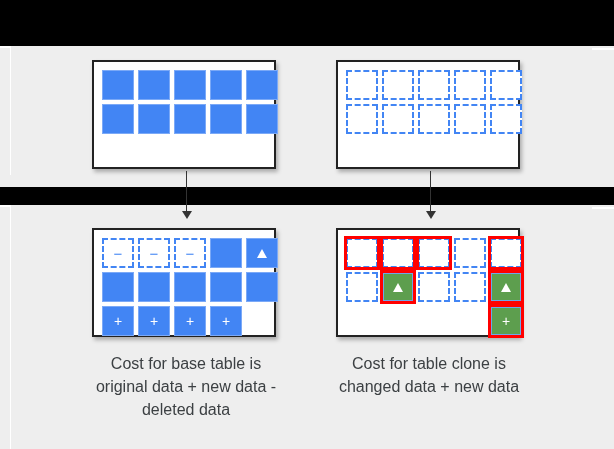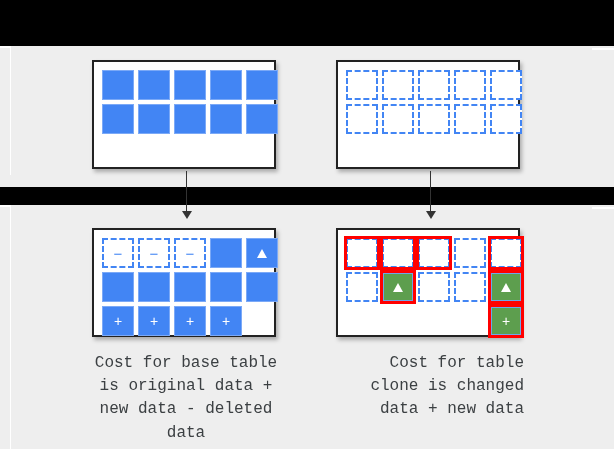--- a/index.html
+++ b/index.html
@@ -101,21 +101,21 @@
     border-top: 8px solid #333333;
   }
 
   
   .caption {
     position: absolute;
     text-align: center;
     font-size: 16px;
     line-height: 1.45;
     color: #3c4043;
-    font-family: Liberation Mono, monospace;
+    font-family: Liberation Sans, sans-serif;
   }
 </style>
 </head>
 <body>
 
 <div id="stage">
 
   <div class="band" id="band-top"></div>
   <div class="band" id="band-mid"></div>
 
@@ -219,15 +219,15 @@
         <div class="cell empty"></div>
         <div class="cell empty"></div>
         <div class="cell solid-green ring">
           <span class="glyph plus">+</span>
         </div>
       </div>
   </div>
 
   <div class="caption" style="left:88px; top:352px; width:196px;">Cost for base table is original data + new data - deleted data</div>
 
-  <div class="caption" style="left:334px; top:352px; width:190px;text-align:right;">Cost for table clone is changed data + new data</div>
+  <div class="caption" style="left:334px; top:352px; width:190px;">Cost for table clone is changed data + new data</div>
 
 </div>
 
 </body></html>

